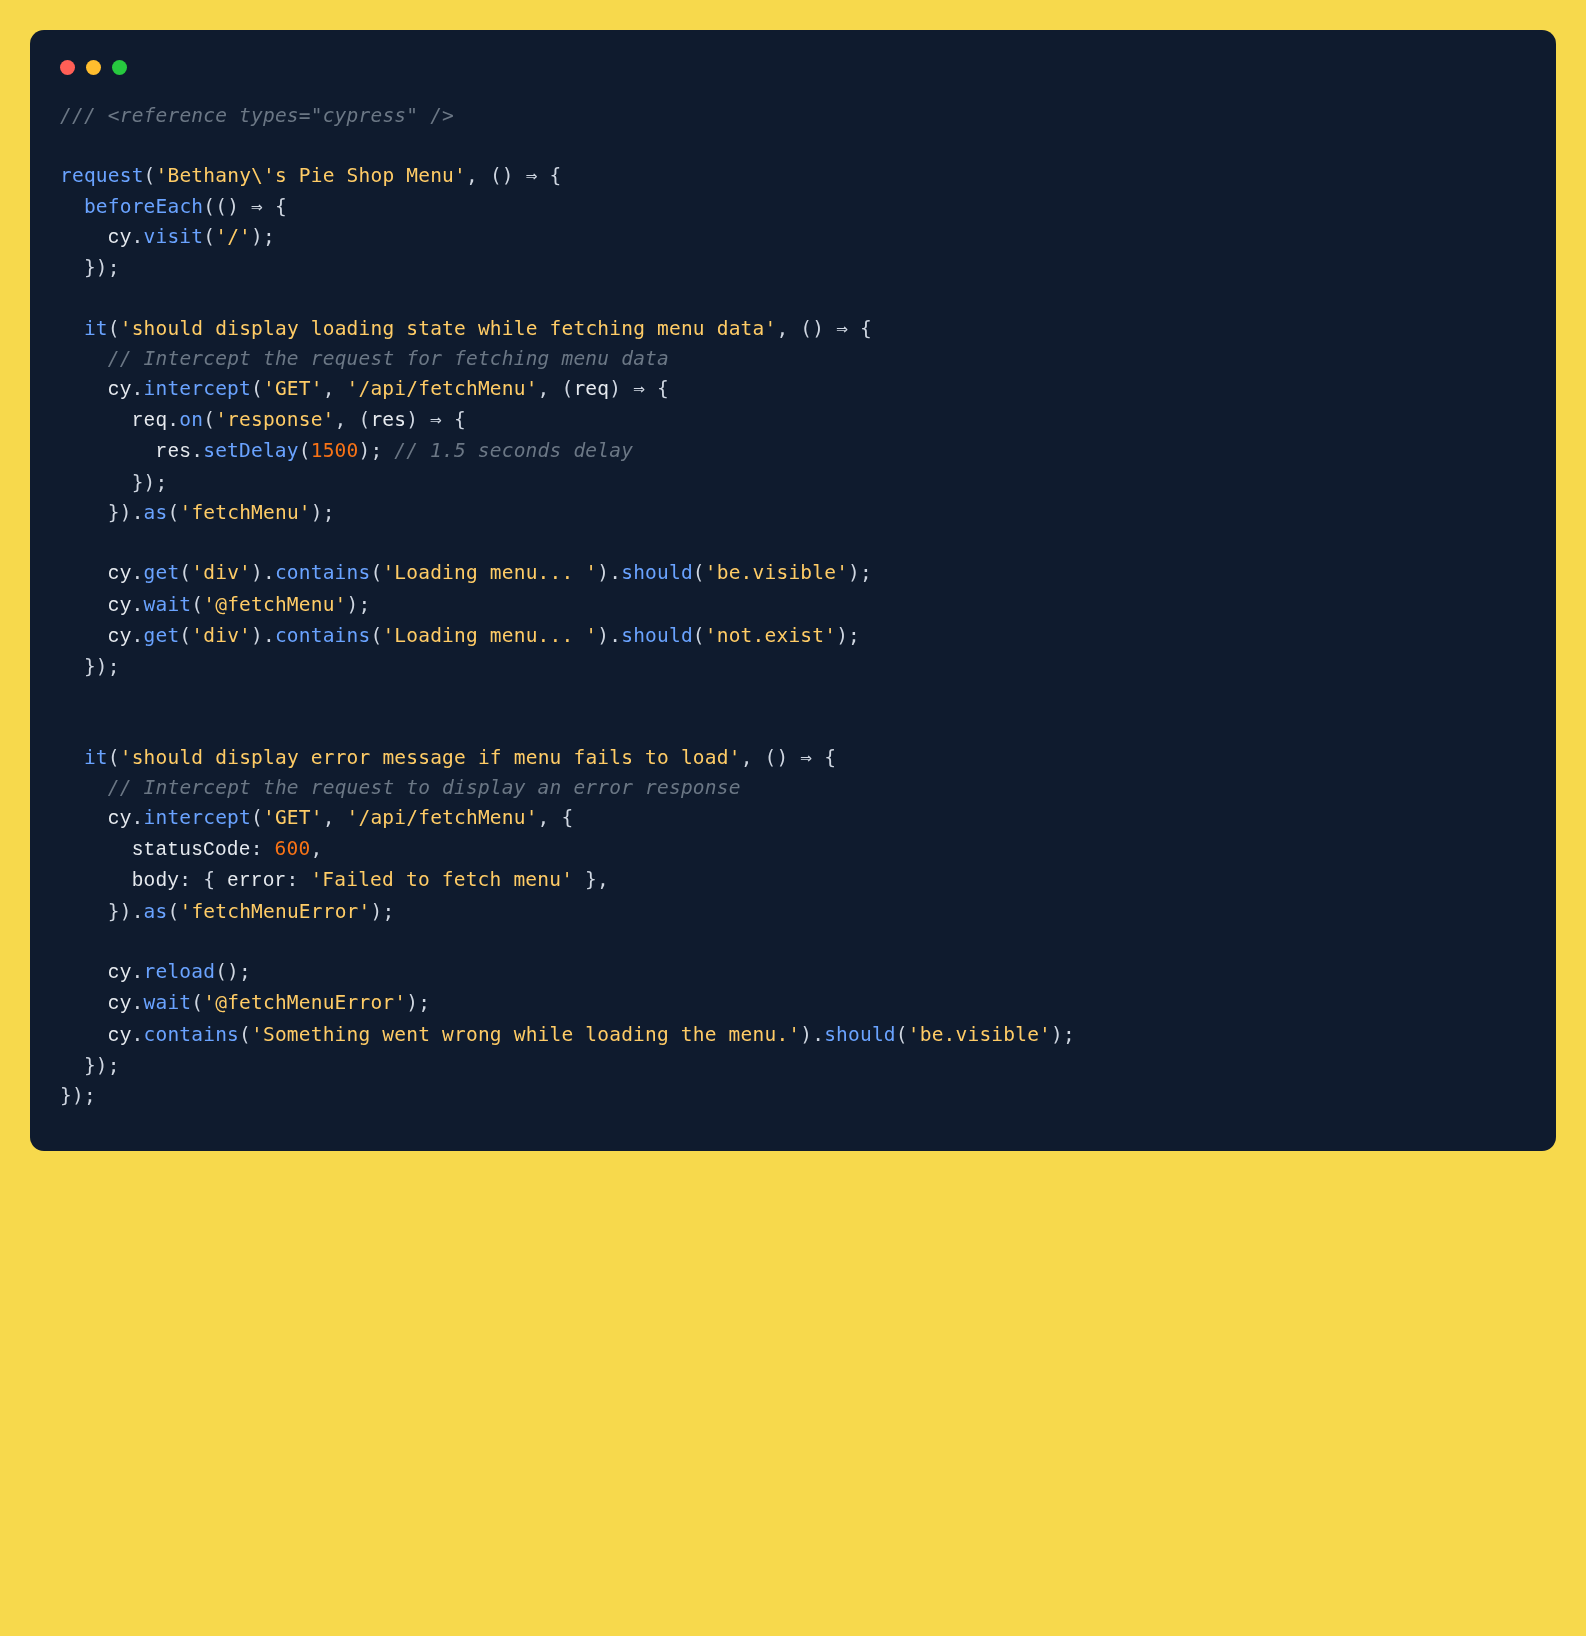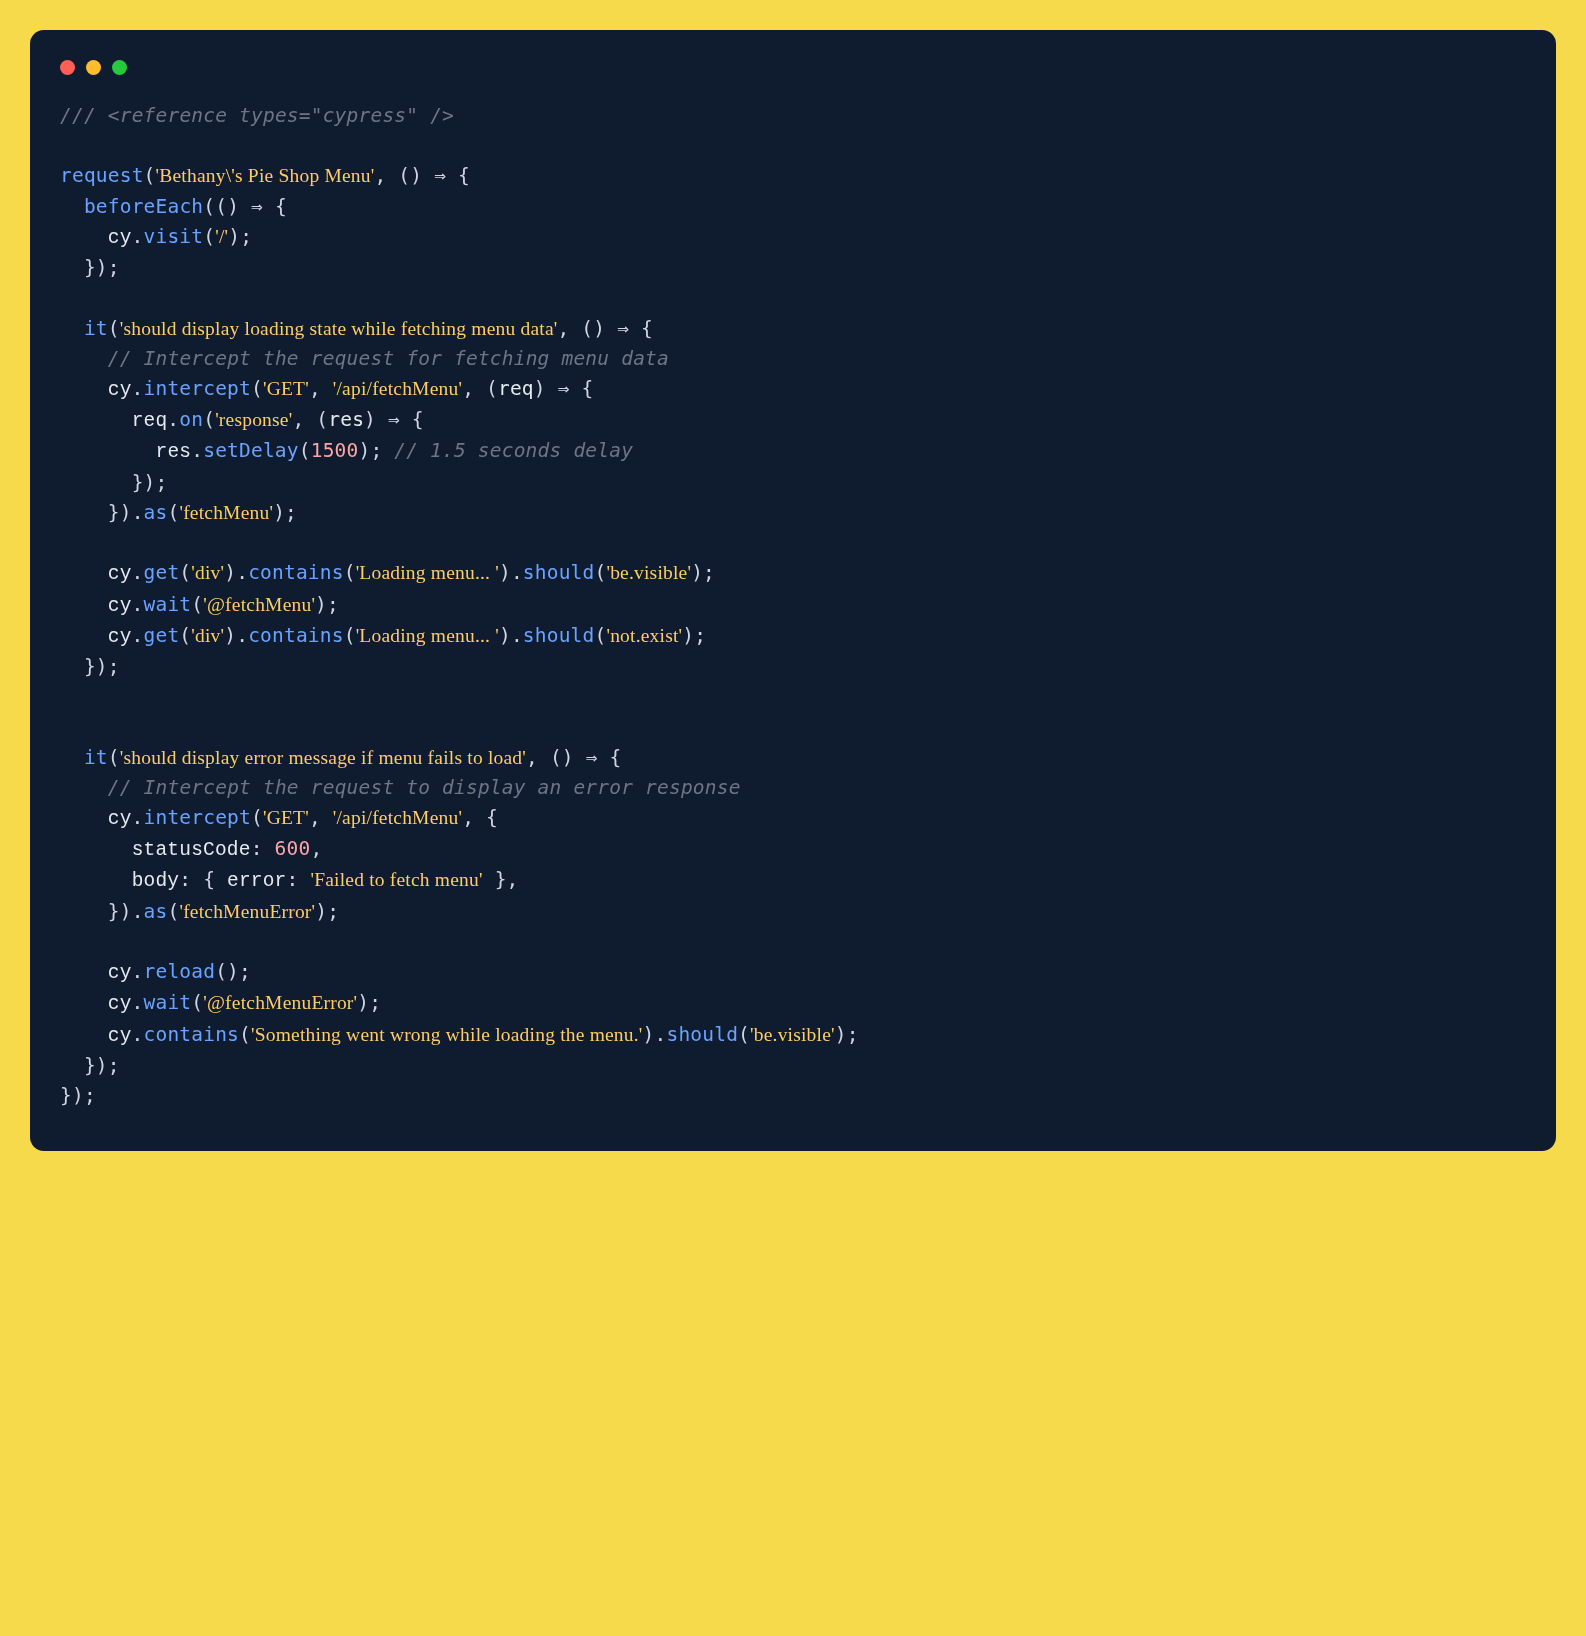--- a/index.html
+++ b/index.html
@@ -33,25 +33,25 @@
 
   pre.code {
     margin: 0;
     white-space: pre;
     color: #e6eaef;
     letter-spacing: 0.2px;
   }
 
   .c-comment { color: #6b7785; font-style: italic; }
   .c-fn { color: #6aa3ff; }
-  .c-str { color: #ffcc66; font-family: Liberation Serif, serif; }
+  .c-str { color: #ffcc66; }
   .c-punc { color: #cfd6e1; }
   .c-arrow { color: #cfd6e1; }
   .c-param { color: #e6eaef; }
-  .c-num { color: #fca5a5; }
+  .c-num { color: #f97316; }
   .c-prop { color: #e6eaef; font-family: Liberation Mono, monospace; }
 </style>
 </head>
 <body>
 
 <div class="window">
   <div class="titlebar">
     <span class="dot red"></span>
     <span class="dot yellow"></span>
     <span class="dot green"></span>

